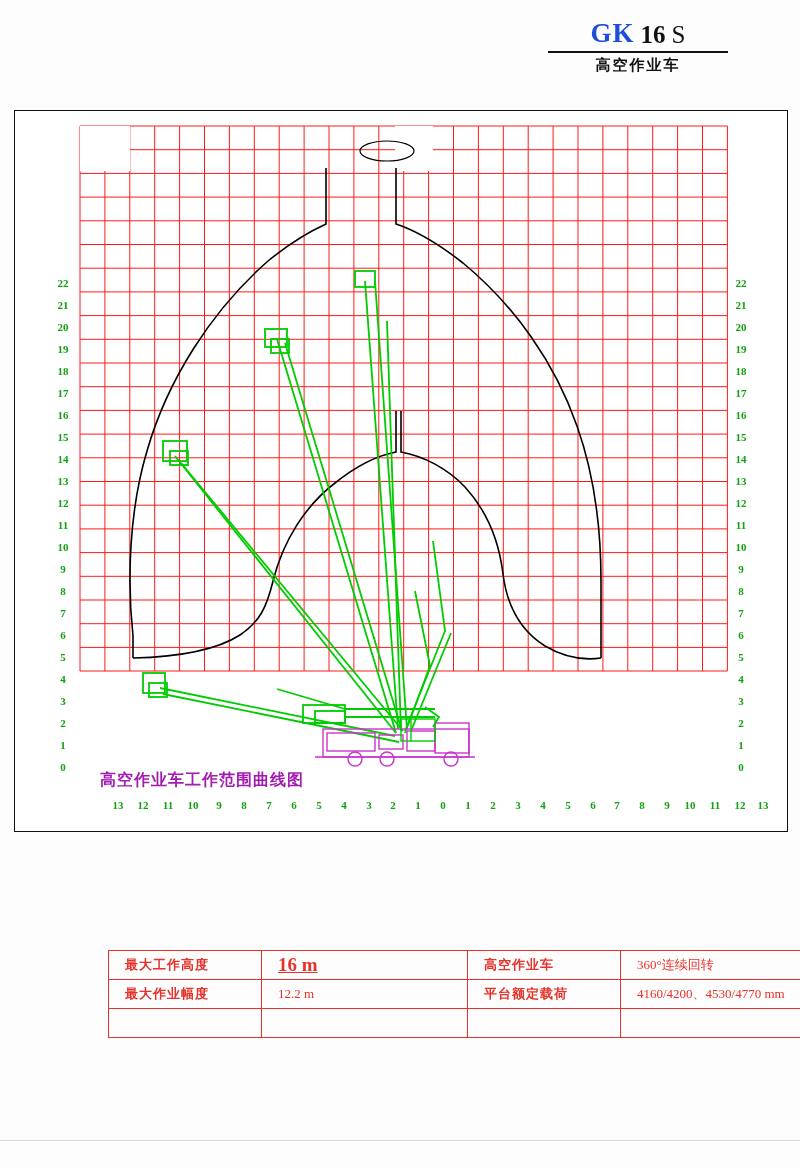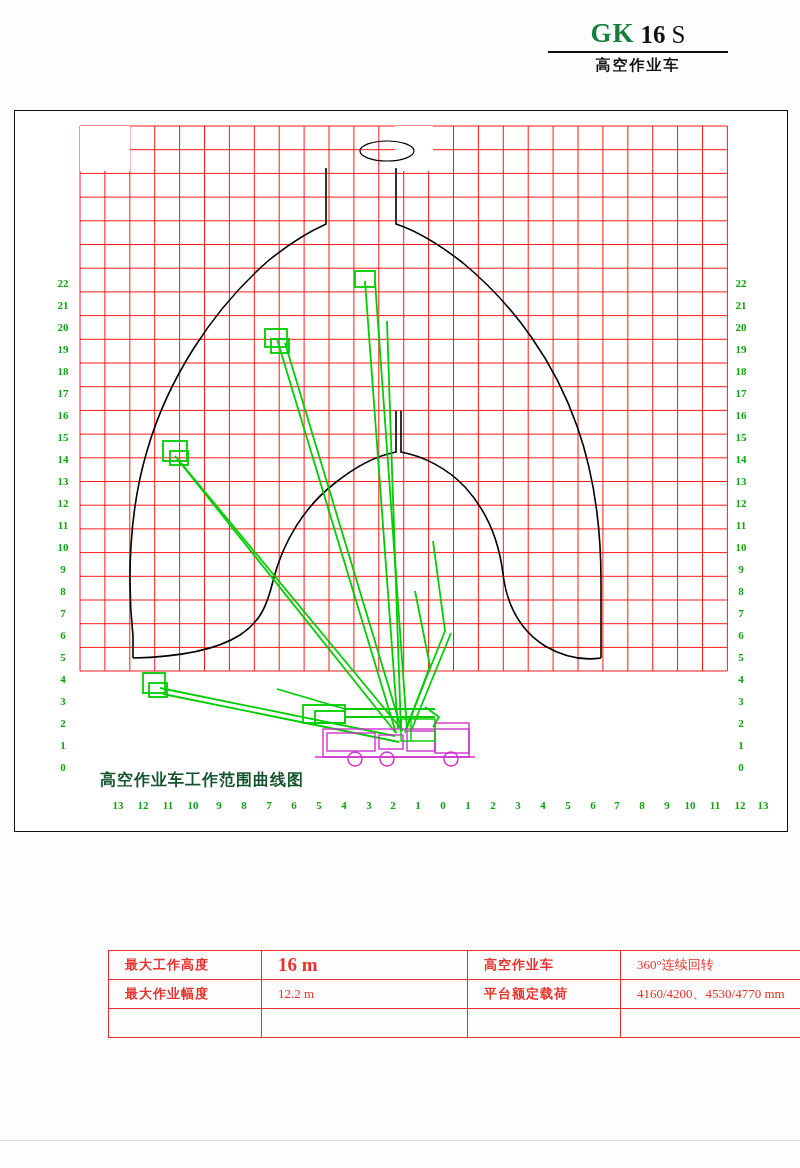--- a/index.html
+++ b/index.html
@@ -20,21 +20,21 @@
     left:548px;top:18px;width:180px;
     text-align:center;
   }
   .model-line{
     display:flex;align-items:flex-end;justify-content:center;gap:6px;
     border-bottom:2px solid #111;
     padding-bottom:2px;
   }
   .model-gk{
     font-family:"Liberation Serif", serif;
-    font-size:27px;font-weight:700;color:#15803d;letter-spacing:1px;
+    font-size:27px;font-weight:700;color:#1d4ed8;letter-spacing:1px;
   }
   .model-num{
     font-family:"Liberation Serif", serif;
     font-size:25px;font-weight:700;color:#111;
   }
   .model-s{
     font-family:"Liberation Serif", serif;
     font-size:25px;font-weight:400;color:#111;
   }
   .model-cn{
@@ -48,21 +48,21 @@
     left:14px;top:110px;width:772px;height:720px;
     border:1.5px solid #111;
     background:#fff;
   }
   .chart-inner{
     position:absolute;left:0;top:0;width:772px;height:720px;
   }
   .chart-caption{
     position:absolute;
     left:100px;top:770px;
-    font-size:16px;font-weight:700;color:#14532d;
+    font-size:16px;font-weight:700;color:#a21caf;
     letter-spacing:1px;
     text-align:center;
   }
   
   .ytick,.xtick{
     position:absolute;
     font-family:"Liberation Serif", serif;
     font-size:11px;font-weight:700;color:#13a013;
     width:16px;text-align:center;
   }
@@ -88,20 +88,21 @@
     font-size:13px;
     color:#e8312a;
     font-family:"Liberation Serif", serif;
     vertical-align:middle;
   }
   .spec-table td.label{width:120px;font-weight:700;letter-spacing:1px;}
   .spec-table td.value{width:173px;color:#e8312a;}
   .val-highlight{
     color:#e8312a;font-weight:700;font-size:19px;
     font-family:"Liberation Serif", serif;
+    text-decoration:underline;
   }
   .bottom-rule{
     position:absolute;left:0;right:0;top:1140px;height:1px;background:#d8d8d8;
   }
 </style>
 </head>
 <body>
 
 <div class="page">
 

